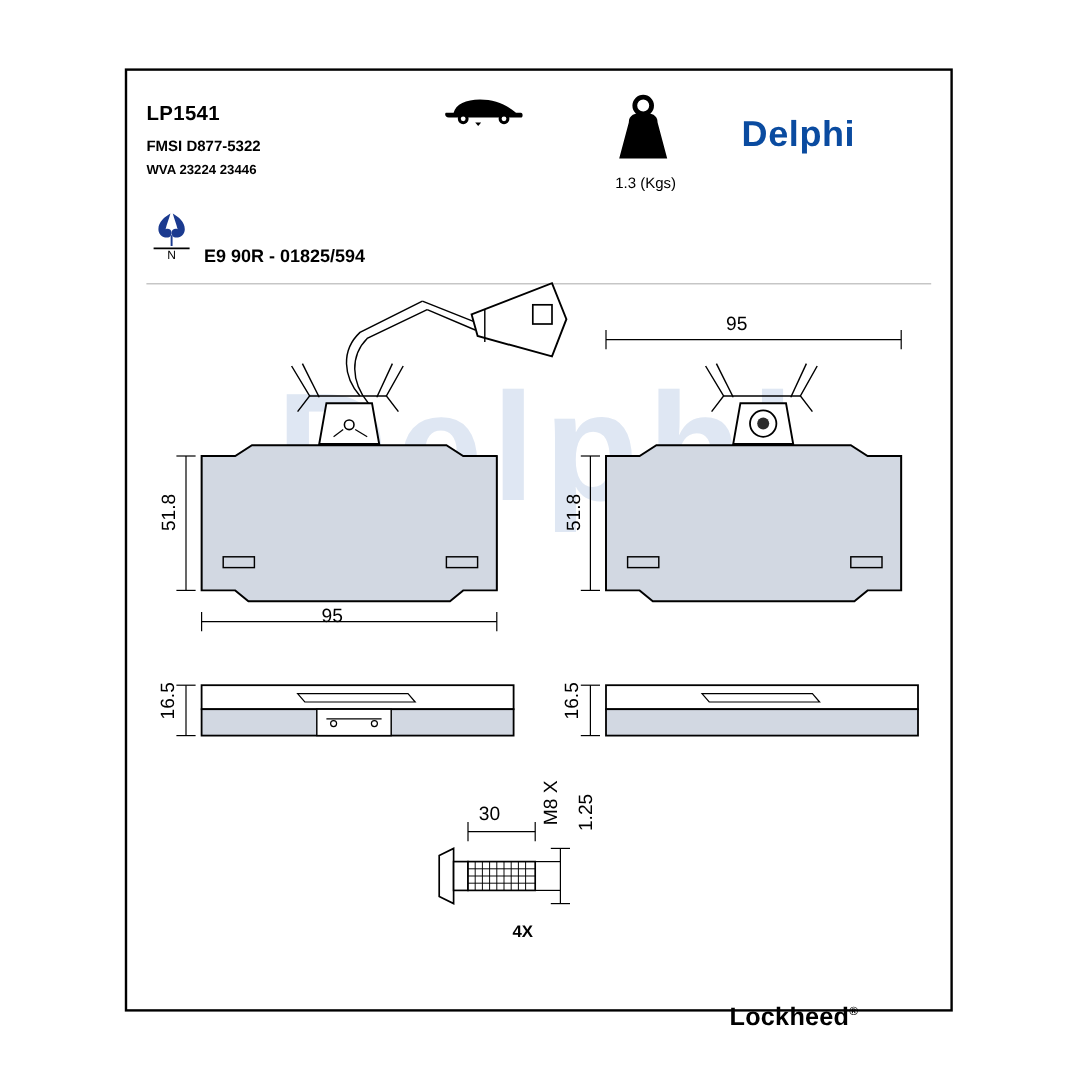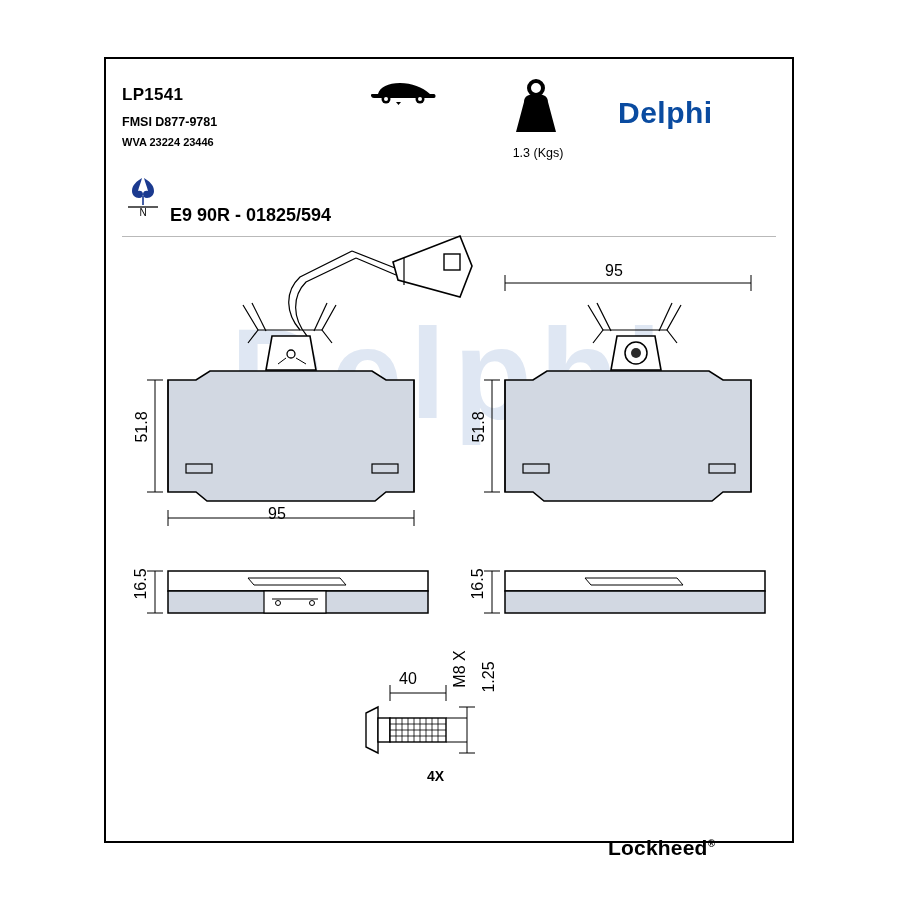--- a/index.html
+++ b/index.html
@@ -53,21 +53,21 @@
     left: 122px;
     top: 136px;
     font-size: 11px;
     font-weight: bold;
     color: #000;
   }
   .hdr-homolog {
     position: absolute;
     left: 170px;
     top: 205px;
-    font-size: 18px;
+    font-size: 15px;
     font-weight: bold;
     color: #000;
   }
   .eco-icon {
     position: absolute;
     left: 120px;
     top: 172px;
     width: 46px;
     height: 46px;
   }
@@ -170,21 +170,21 @@
 </head>
 <body>
 
 <div id="sheet">
 
   <div class="watermark">Delphi</div>
 
   <div class="frame"></div>
 
   <div class="hdr-code">LP1541</div>
-  <div class="hdr-fmsi">FMSI D877-9781</div>
+  <div class="hdr-fmsi">FMSI D877-5322</div>
   <div class="hdr-wva">WVA 23224 23446</div>
 
   <svg class="eco-icon" viewBox="0 0 46 46">
     <path d="M22 6 C17 9 12 13 12 19 C12 23 15 26 19 26 C22 26 23 24 23 22 C23 19 20 18 18 19 C19 15 21 10 22 6 Z" fill="#1b3a8f"></path>
     <path d="M24 6 C29 9 34 13 34 19 C34 23 31 26 27 26 C24 26 23 24 23 22 C23 19 26 18 28 19 C27 15 25 10 24 6 Z" fill="#1b3a8f"></path>
     <rect x="22.2" y="24" width="1.6" height="9" fill="#1b3a8f"></rect>
     <line x1="8" y1="35" x2="38" y2="35" stroke="#000" stroke-width="1.3"></line>
     <text x="23" y="44" font-size="10" text-anchor="middle" font-family="Liberation Sans, sans-serif" fill="#000">N</text>
   </svg>
   <div class="hdr-homolog">E9 90R - 01825/594</div>
@@ -331,20 +331,20 @@
 
   <div class="dimtext vert" style="left:112px; top:418px; width:60px; text-align:center;">51.8</div>
   <div class="dimtext" style="left:268px; top:505px;">95</div>
 
   <div class="dimtext vert" style="left:449px; top:418px; width:60px; text-align:center;">51.8</div>
   <div class="dimtext" style="left:605px; top:262px;">95</div>
 
   <div class="dimtext vert" style="left:111px; top:575px; width:60px; text-align:center;">16.5</div>
   <div class="dimtext vert" style="left:448px; top:575px; width:60px; text-align:center;">16.5</div>
 
-  <div class="dimtext" style="left:399px; top:670px;">40</div>
+  <div class="dimtext" style="left:399px; top:670px;">30</div>
   <div class="dimtext vert" style="left:430px; top:660px; width:60px; text-align:center;">M8 X</div>
   <div class="dimtext vert" style="left:459px; top:668px; width:60px; text-align:center;">1.25</div>
   <div class="padqty" style="left:399px; top:768px;">4X</div>
 
   <div class="lockheed"><span>Lockheed</span><sup>®</sup></div>
 
 </div>
 
 </body></html>

